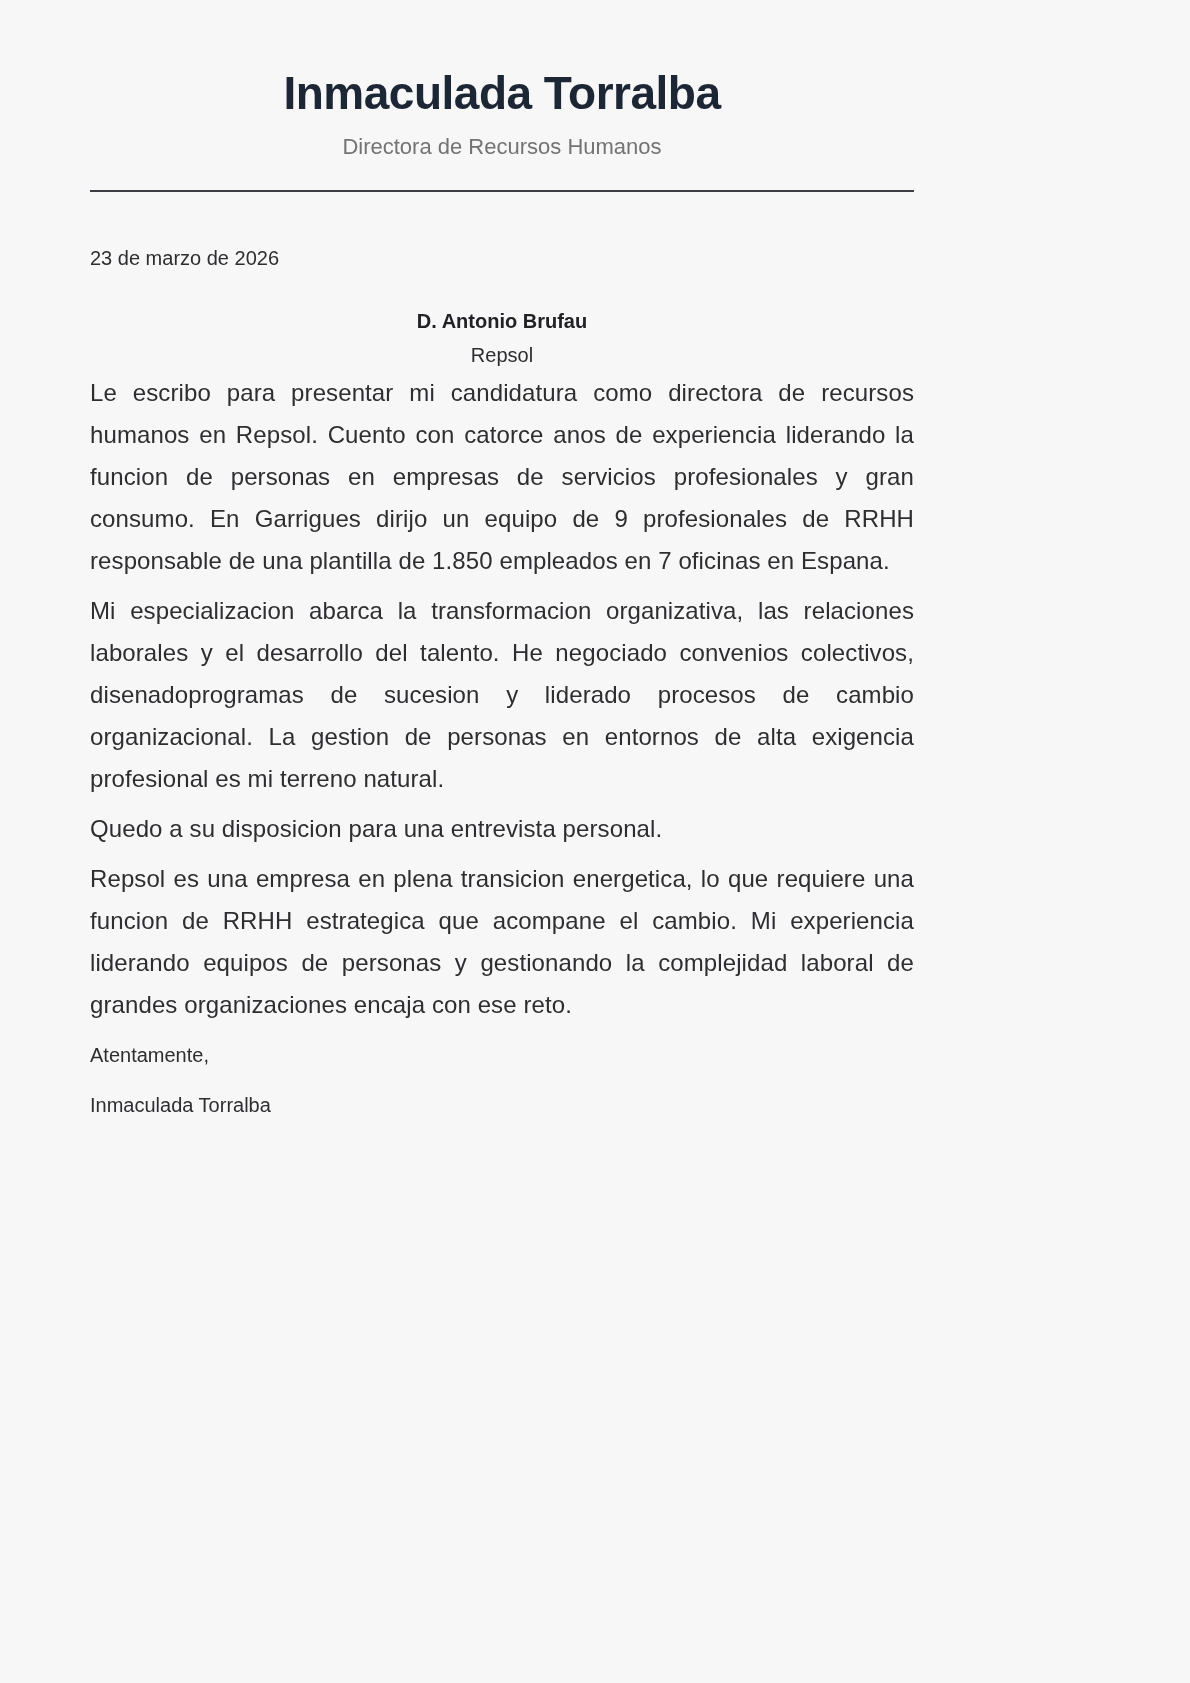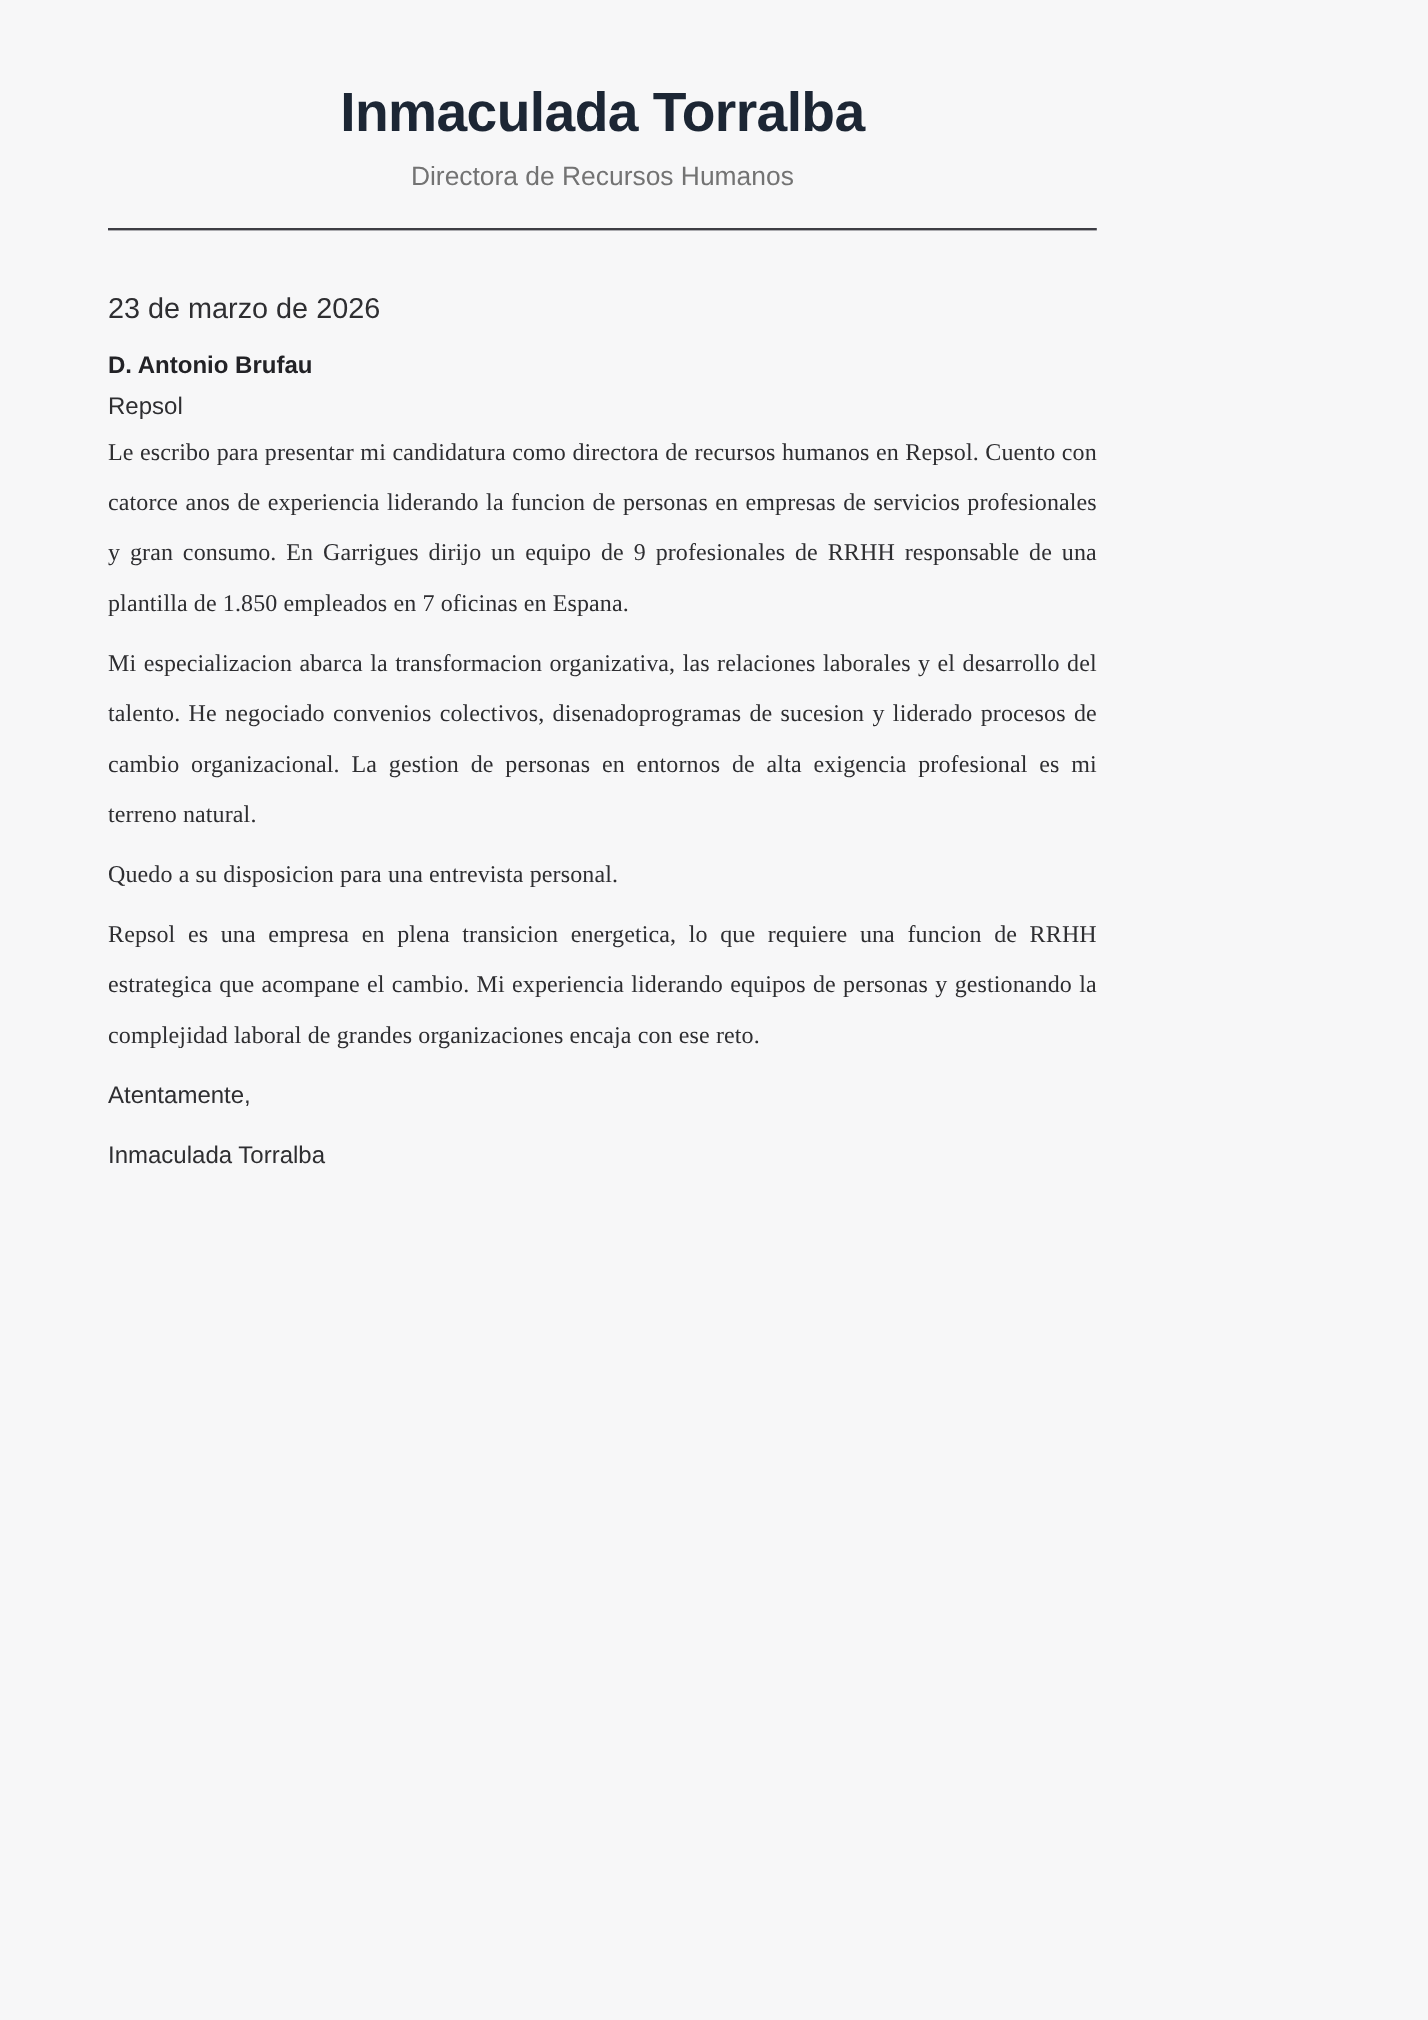--- a/index.html
+++ b/index.html
@@ -47,47 +47,46 @@
     display: inline-block;
     margin: 0 10px;
     color: #55555a;
     font-size: 17px;
     vertical-align: 1px;
   }
   
   .letter { text-align: left; }
   .date {
     margin-top: 52px;
-    font-size: 24px;
+    font-size: 20px;
     line-height: 28px;
   }
-  .recipient { margin-top: 16px; }
+  .recipient { margin-top: 32px; text-align: center; }
   .recipient-name {
     font-size: 20px;
     line-height: 34px;
     font-weight: 700;
     color: #222226;
   }
   .recipient-company {
     font-size: 20px;
     line-height: 34px;
   }
   .salutation {
     margin-top: 58px;
     font-size: 20px;
     line-height: 42px;
     margin-bottom: 8px;
   }
   .para {
-    font-size: 20px;
+    font-size: 24px;
     line-height: 42px;
     text-align: justify;
     margin-bottom: 8px;
     letter-spacing: 0.1px;
-    font-family: Liberation Serif, serif;
   }
   .closing, .signature {
     font-size: 20px;
     line-height: 42px;
     margin-bottom: 8px;
   }
 </style>
 </head>
 <body>
 

